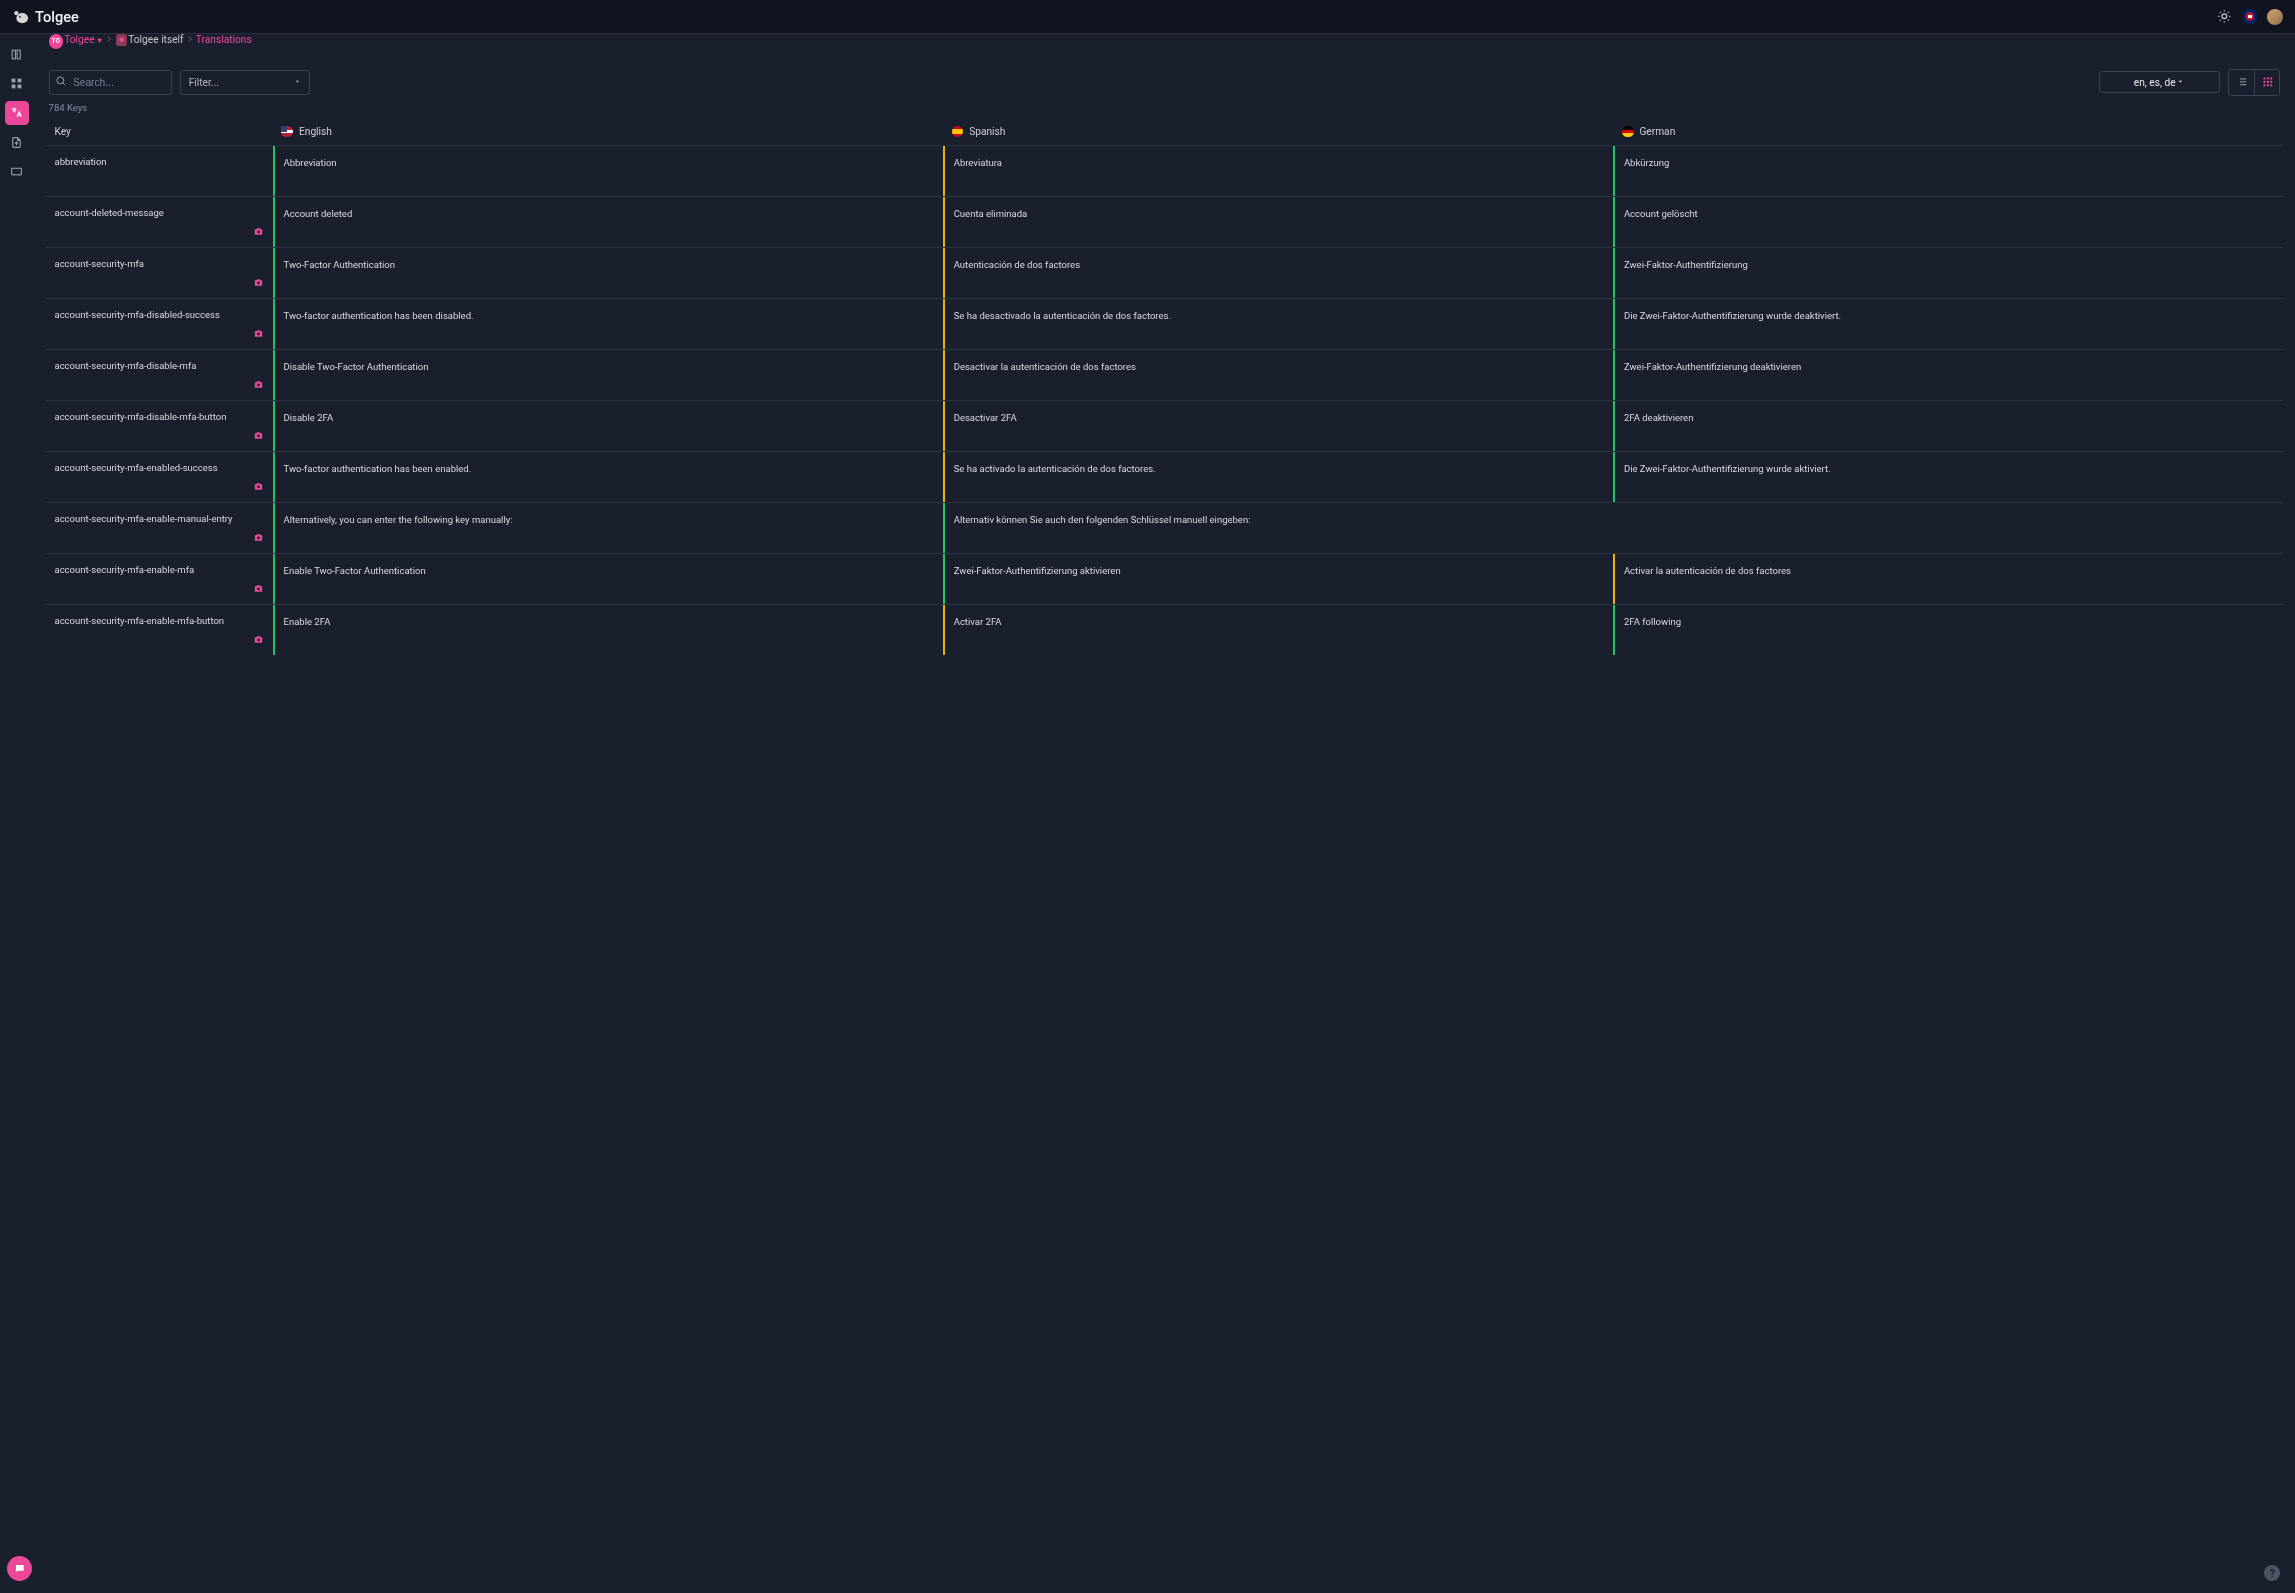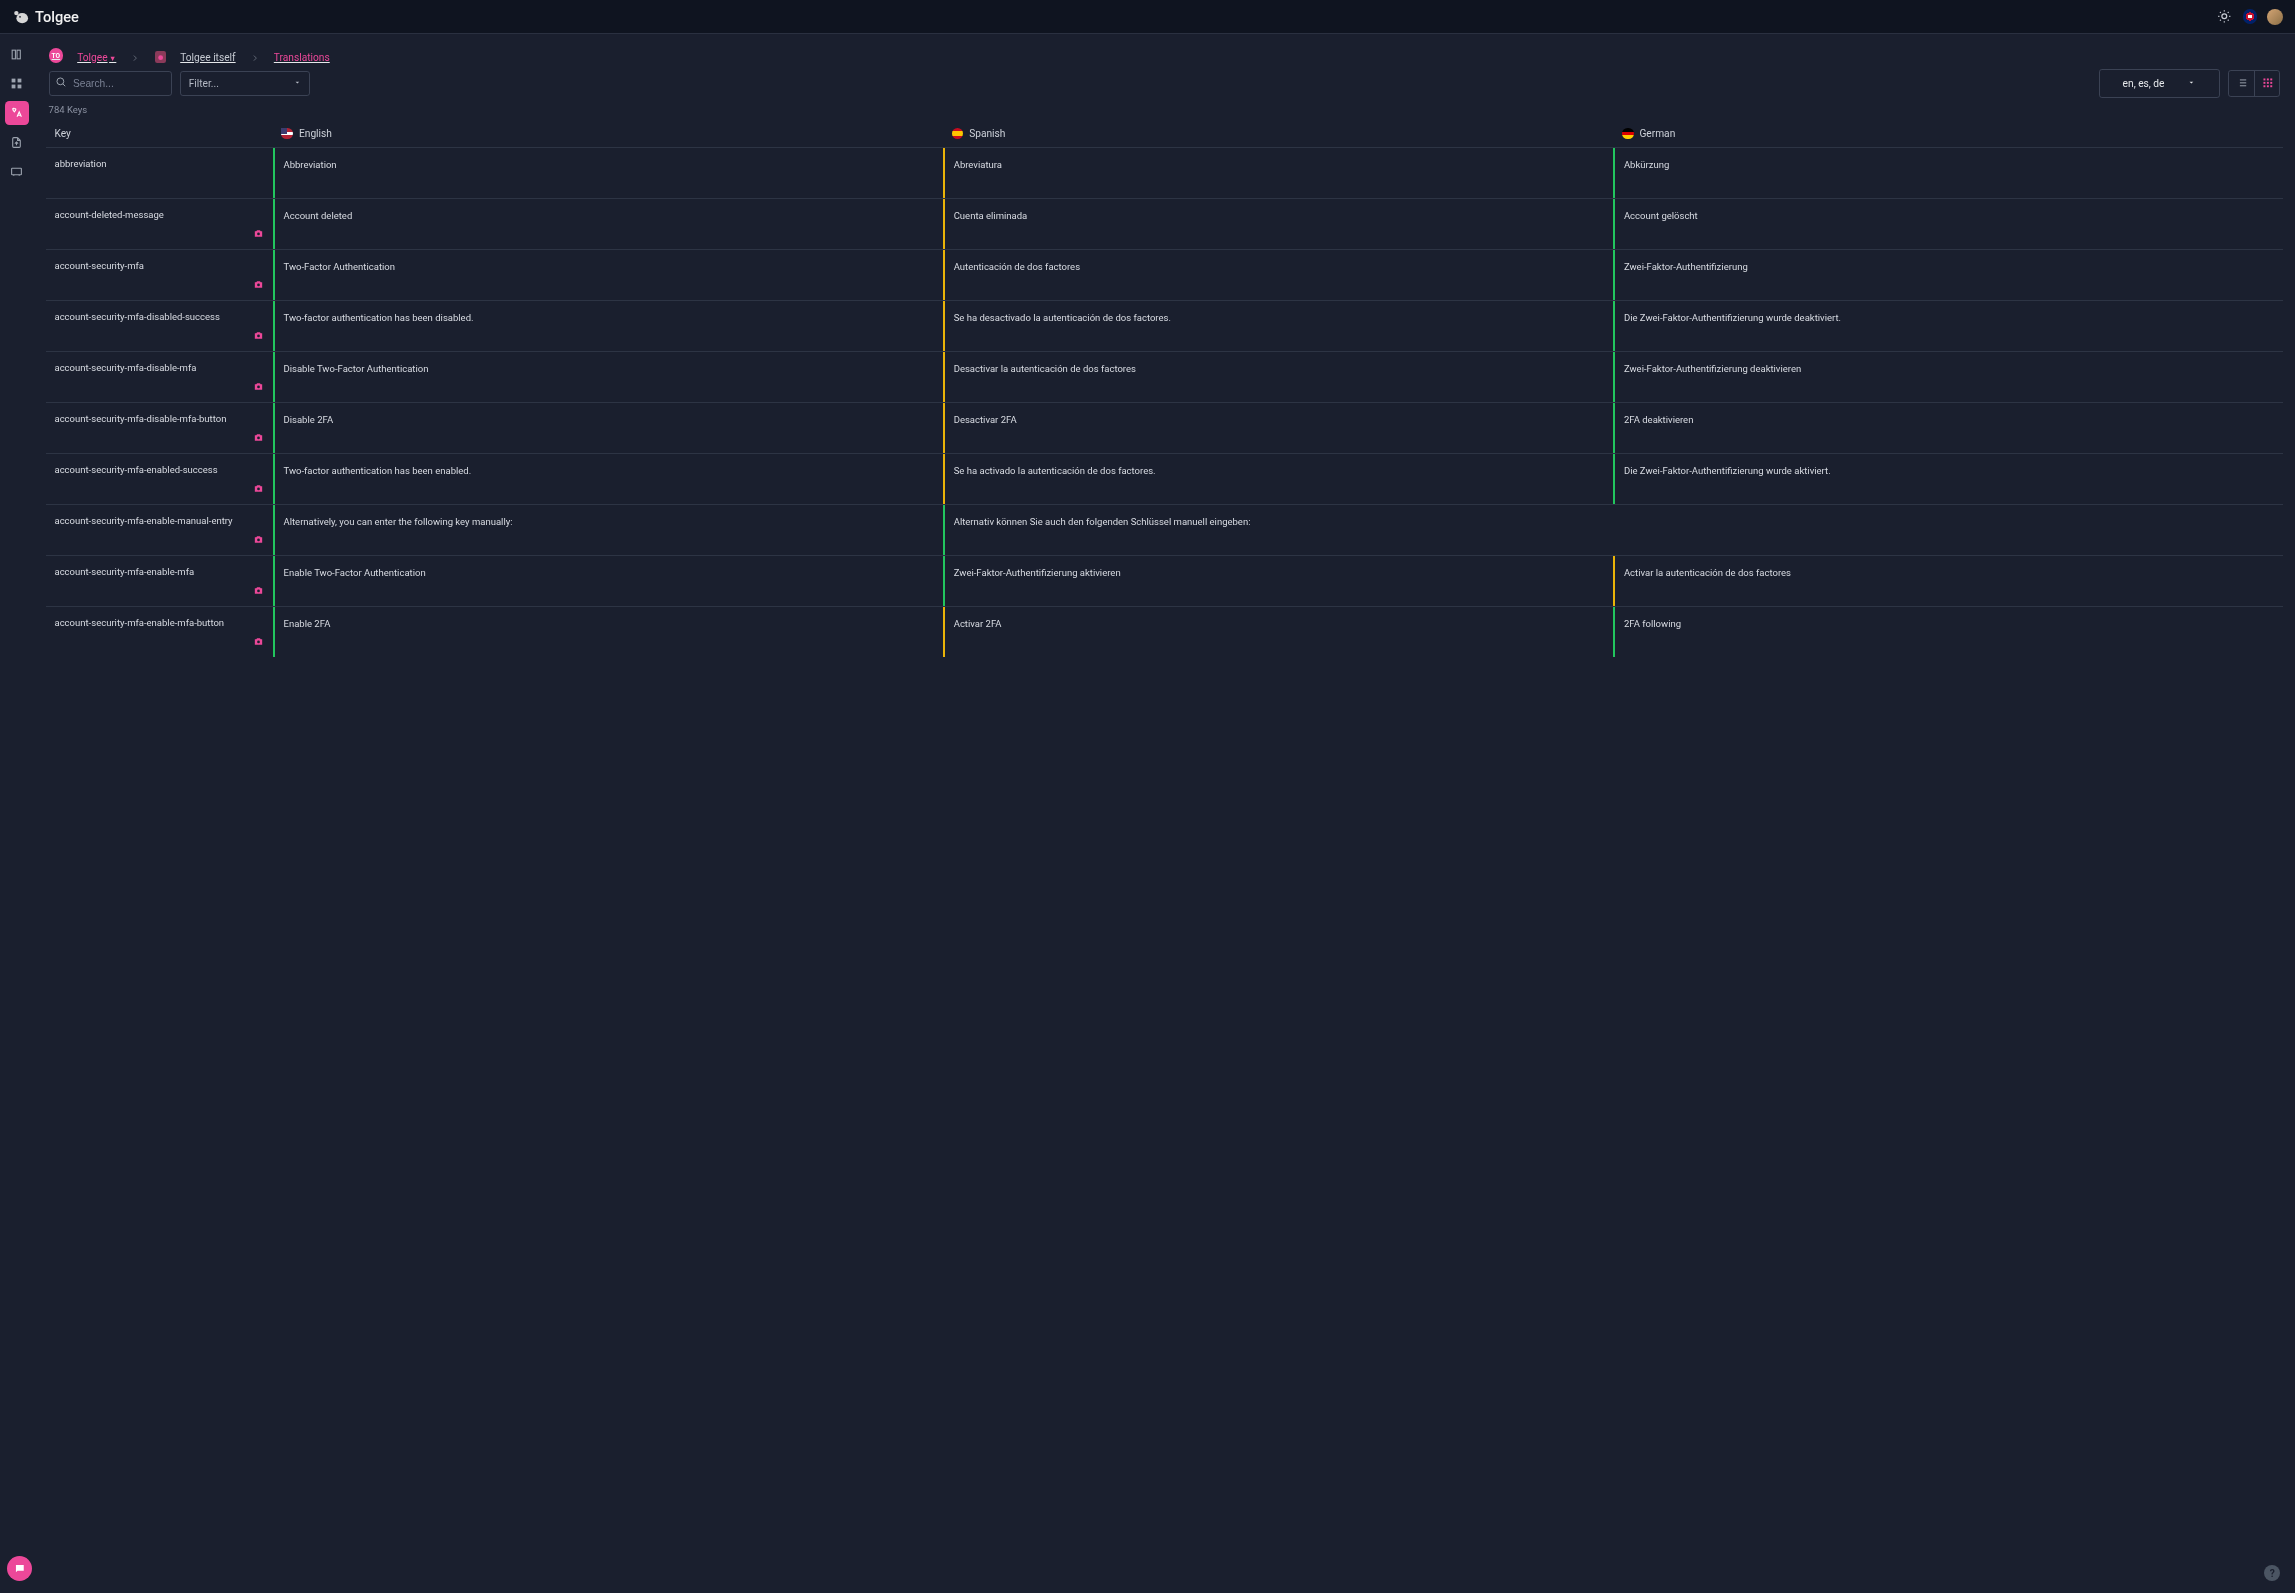--- a/index.html
+++ b/index.html
@@ -40,21 +40,21 @@
 .side-item {
   width: 23.4px; height: 23.4px;
   display:flex; align-items:center; justify-content:center;
   border-radius: 4.4px;
   cursor:pointer;
   color:#9ca3af;
 }
 .side-item.active { background:#ec4899; color:#fff; }
 .content { flex:1; display:flex; flex-direction:column; min-width:0; }
 .breadcrumb-row {
-  height:29px; display:flex; align-items:flex-end; padding:0 14.6px; gap:14px;text-decoration:underline;
+  height:29px; display:flex; align-items:flex-start; padding:0 14.6px; gap:1px;
 }
 .org-badge { width:14.6px; height:14.6px; border-radius:50%; background:#ec4899; display:flex; align-items:center; justify-content:center; font-size:6.6px; font-weight:700; color:#fff;}
 .proj-badge { width:11.7px; height:11.7px; border-radius:2.2px; background:#8b3a5a; display:flex; align-items:center; justify-content:center;}
 .crumb-link { color:#ec4899; cursor:pointer; }
 .crumb-text { color:#c5c9d1; cursor:pointer;}
 .chev { color:#6b7280; display:flex; }
 .caret { color:#ec4899; font-size:7.3px; margin-left:1.5px; }
 .filters-row {
   display:flex; align-items:center; padding:5.8px 14.6px; gap:8.8px;
 }
@@ -67,22 +67,22 @@
 .search-box input { background:transparent; border:none; outline:none; color:#e6e8eb; width:100%; font-size:10.2px;}
 .search-box input::placeholder { color:#7a8194; }
 .search-ic { position:absolute; left:5.8px; color:#9ca3af; }
 .filter-box {
   width:130px; height:25px; border:0.7px solid #3b4254; border-radius:2.9px;
   display:flex; align-items:center; justify-content:space-between; padding:0 7.3px;
   color:#b4b9c4; cursor:pointer;
 }
 .filters-spacer { flex:1; }
 .lang-select {
-  height:29px; min-width:121px; border:0.7px solid #3b4254; border-radius:2.9px;
-  display:flex; align-items:center; justify-content:space-between; padding:0 23px;
+  height:22px; min-width:121px; border:0.7px solid #3b4254; border-radius:2.9px;
+  display:flex; align-items:center; justify-content:center; padding:0 13px;
   cursor:pointer;
 }
 .view-toggle { display:flex; border:0.7px solid #3b4254; border-radius:2.9px; overflow:hidden; }
 .view-btn { width:25px; height:25px; display:flex; align-items:center; justify-content:center; cursor:pointer; color:#9ca3af;}
 .view-btn.active { color:#ec4899; border-left:0.7px solid #3b4254;}
 .keys-count { padding:0 14.6px 5.8px; color:#8a90a0; font-size:9.5px; }
 .grid-wrap { flex:1; overflow-y:auto; padding:0 11.7px 14.6px; }
 .grid-header {
   display:grid;
   grid-template-columns: 227px 1fr 1fr 1fr;

